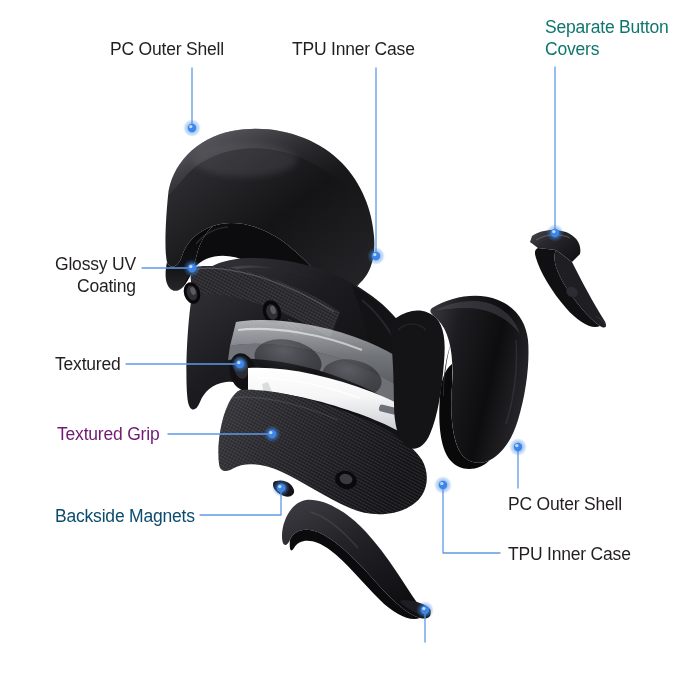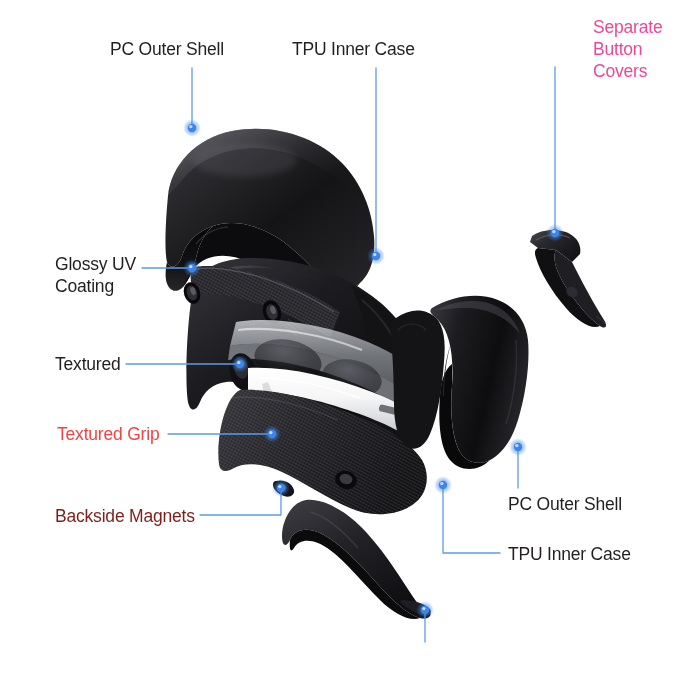--- a/index.html
+++ b/index.html
@@ -322,24 +322,24 @@
         <circle cx="441.8" cy="483.6" r="1.7" fill="#cfe2fb" opacity="0.9"></circle>
         <circle cx="425" cy="610" r="9" fill="url(#dotGlow)"></circle>
         <circle cx="425" cy="610" r="4.2" fill="#3d86e8"></circle>
         <circle cx="423.8" cy="608.6" r="1.7" fill="#cfe2fb" opacity="0.9"></circle>
       </g>
   </svg>
 
   <div id="labels">
       <div class="label" style="left: 110px; top: 38px; color: rgb(35, 31, 32);">PC Outer Shell</div>
       <div class="label" style="left: 292px; top: 38px; color: rgb(35, 31, 32);">TPU Inner Case</div>
-      <div class="label" style="left: 545px; top: 16px; color: #ec4899; margin-left: 48px;">Separate Button
+      <div class="label" style="left: 545px; top: 16px; color: #0f766e;">Separate Button
 Covers</div>
-      <div class="label" style="left: 55px; top: 253px; color: rgb(35, 31, 32);">Glossy UV
+      <div class="label" style="left: 55px; top: 253px; color: rgb(35, 31, 32); text-align: right;">Glossy UV
 Coating</div>
       <div class="label" style="left: 55px; top: 353px; color: rgb(35, 31, 32);">Textured</div>
-      <div class="label" style="left: 57px; top: 423px; color: #ef4444;">Textured Grip</div>
-      <div class="label" style="left: 55px; top: 505px; color: #7f1d1d;">Backside Magnets</div>
+      <div class="label" style="left: 57px; top: 423px; color: #701a75;">Textured Grip</div>
+      <div class="label" style="left: 55px; top: 505px; color: #0c4a6e;">Backside Magnets</div>
       <div class="label" style="left: 508px; top: 493px; color: rgb(35, 31, 32);">PC Outer Shell</div>
       <div class="label" style="left: 508px; top: 543px; color: rgb(35, 31, 32);">TPU Inner Case</div>
     </div>
 
 </div>
 
 </body></html>

